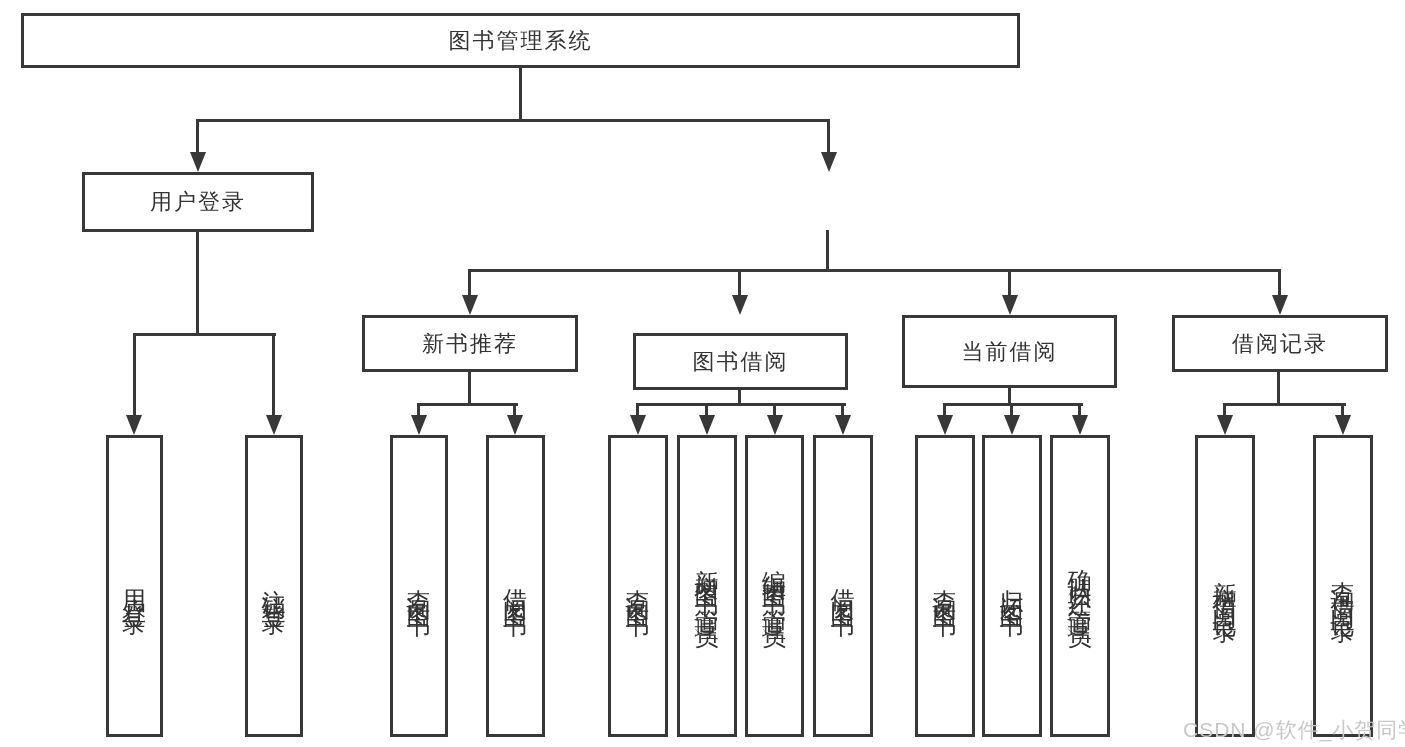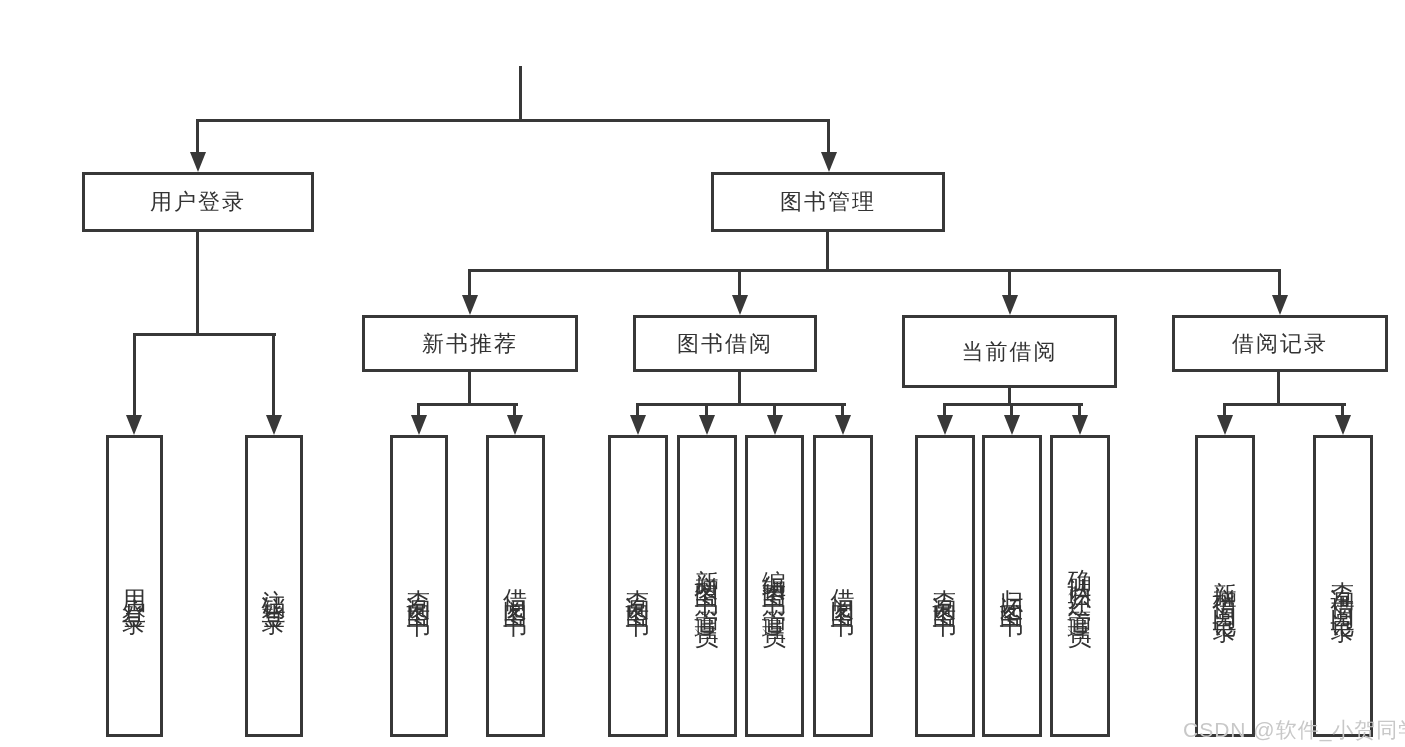--- a/index.html
+++ b/index.html
@@ -106,32 +106,32 @@
   <div class="arrow" style="left:1004px;top:415px;"></div>
   <div class="arrow" style="left:1072px;top:415px;"></div>
 
   <div class="vline" style="left:1277px;top:370px;width:3px;height:36px;"></div>
   <div class="hline" style="left:1223px;top:403px;width:123px;height:3px;"></div>
   <div class="vline" style="left:1223px;top:403px;width:3px;height:15px;"></div>
   <div class="vline" style="left:1341px;top:403px;width:3px;height:15px;"></div>
   <div class="arrow" style="left:1217px;top:415px;"></div>
   <div class="arrow" style="left:1335px;top:415px;"></div>
 
+  <div class="box" style="left:21px;top:13px;width:999px;height:55px;">
+    <span>图书管理系统</span>
+  </div>
 
   <div class="box" style="left:82px;top:172px;width:232px;height:60px;">
     <span>用户登录</span>
-  </div>
-  <div class="box" style="left:711px;top:172px;width:234px;height:60px;">
-    <span>图书管理</span>
   </div>
 
   <div class="box" style="left:362px;top:315px;width:216px;height:57px;">
     <span>新书推荐</span>
   </div>
-  <div class="box" style="left:633px;top:315px;width:184px;height:57px;">
+  <div class="box" style="left:633px;top:333px;width:215px;height:57px;">
     <span>图书借阅</span>
   </div>
   <div class="box" style="left:902px;top:315px;width:215px;height:73px;">
     <span>当前借阅</span>
   </div>
   <div class="box" style="left:1172px;top:315px;width:216px;height:57px;">
     <span>借阅记录</span>
   </div>
 
   <div class="vbox" style="left:106px;top:435px;width:57px;height:302px;">

